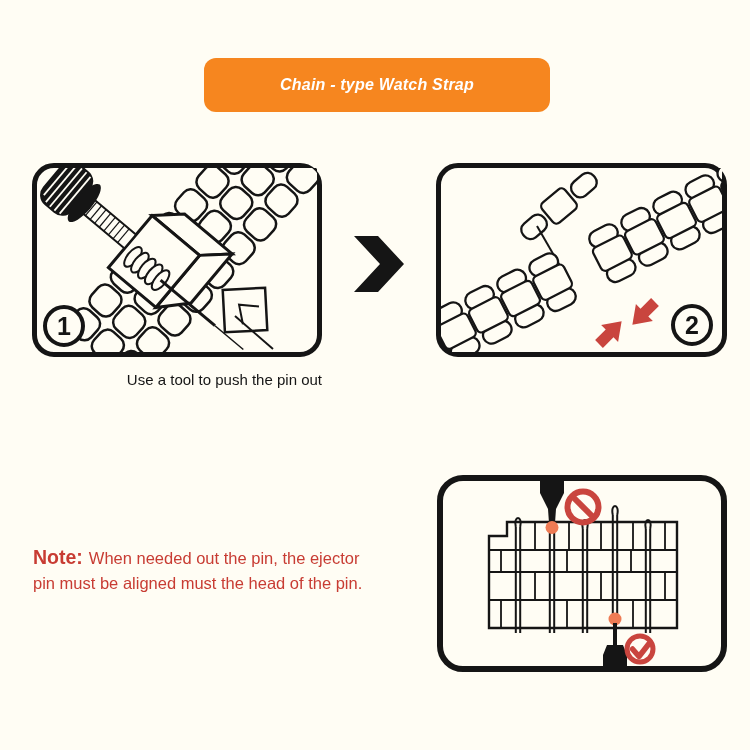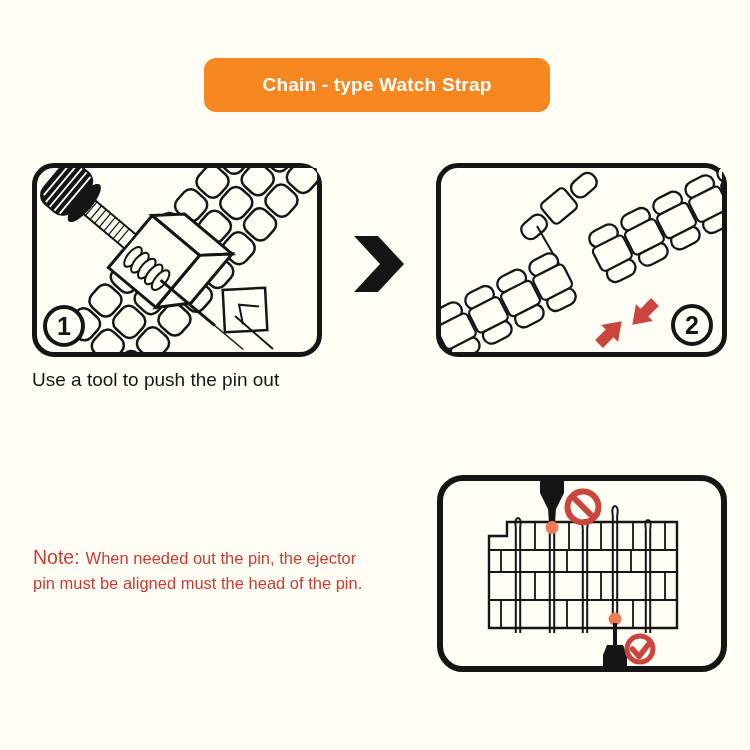--- a/index.html
+++ b/index.html
@@ -16,51 +16,52 @@
   .sheet{
     position:relative;width:750px;height:750px;overflow:hidden;
     background:var(--background);
   }
   .banner{
     position:absolute;left:204px;top:58px;width:346px;height:54px;
     background:var(--banner);border-radius:12px;
     display:flex;align-items:center;justify-content:center;
   }
   .banner-title{
-    color:var(--banner-text);font-size:19px;font-weight:bold;letter-spacing:0.2px;
+    color:var(--banner-text);font-size:16px;font-weight:bold;letter-spacing:0.2px;
     white-space:nowrap;
+    font-style:italic;
   }
   .panel{
     position:absolute;box-sizing:border-box;
     border:5px solid var(--ink);border-radius:22px;background:var(--background);
   }
   .panel-1{left:32px;top:163px;width:290px;height:194px;}
   .panel-2{left:436px;top:163px;width:291px;height:194px;}
   .panel-3{left:437px;top:475px;width:290px;height:197px;border-width:6px;border-radius:26px;}
   .panel svg{position:absolute;left:0;top:0;width:100%;height:100%;display:block;}
   .badge{
     position:absolute;width:42px;height:42px;box-sizing:border-box;
     border:4px solid var(--ink);border-radius:50%;background:var(--background);
     display:flex;align-items:center;justify-content:center;
     font-size:25px;font-weight:bold;color:var(--ink);z-index:3;
   }
   .badge-1{left:6px;top:137px;}
   .badge-2{right:9px;top:136px;}
   .chevron{position:absolute;left:352px;top:234px;width:54px;height:60px;}
   .caption{
-    position:absolute;color:var(--ink);font-size:19px;line-height:23px;
-    text-align:left;
+    position:absolute;color:var(--ink);font-size:15px;line-height:23px;
+    text-align:right;
   }
   .caption-1{left:32px;top:368px;width:290px;}
   .caption-2{left:436px;top:368px;width:291px;}
   .note{
     position:absolute;left:33px;top:545px;width:460px;
     color:var(--note-text);font-size:16.5px;line-height:24.5px;
   }
-  .note-label{font-weight:normal;font-size:19.5px;margin-right:6px;}
+  .note-label{font-weight:bold;font-size:19.5px;margin-right:6px;}
   
   .ink-f{fill:var(--ink);}
   .ink-s{stroke:var(--ink);fill:none;}
   .cell{fill:var(--background);stroke:var(--ink);}
   .accent-f{fill:var(--accent-red);}
   .accent-s{stroke:var(--accent-red);fill:none;}
   .contact-f{fill:var(--contact-orange);stroke:none;}
   .knurl{stroke:var(--background);}
 </style>
 </head>

